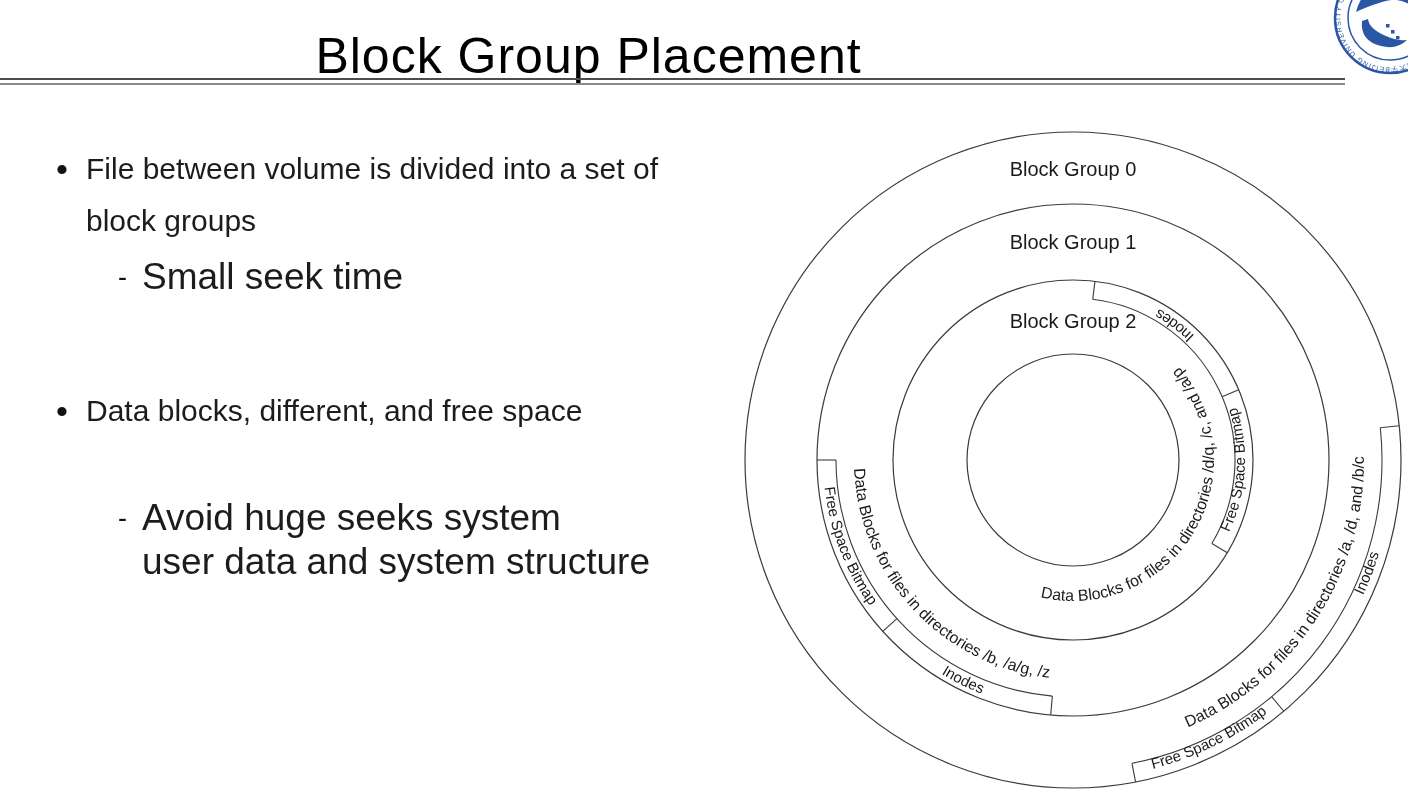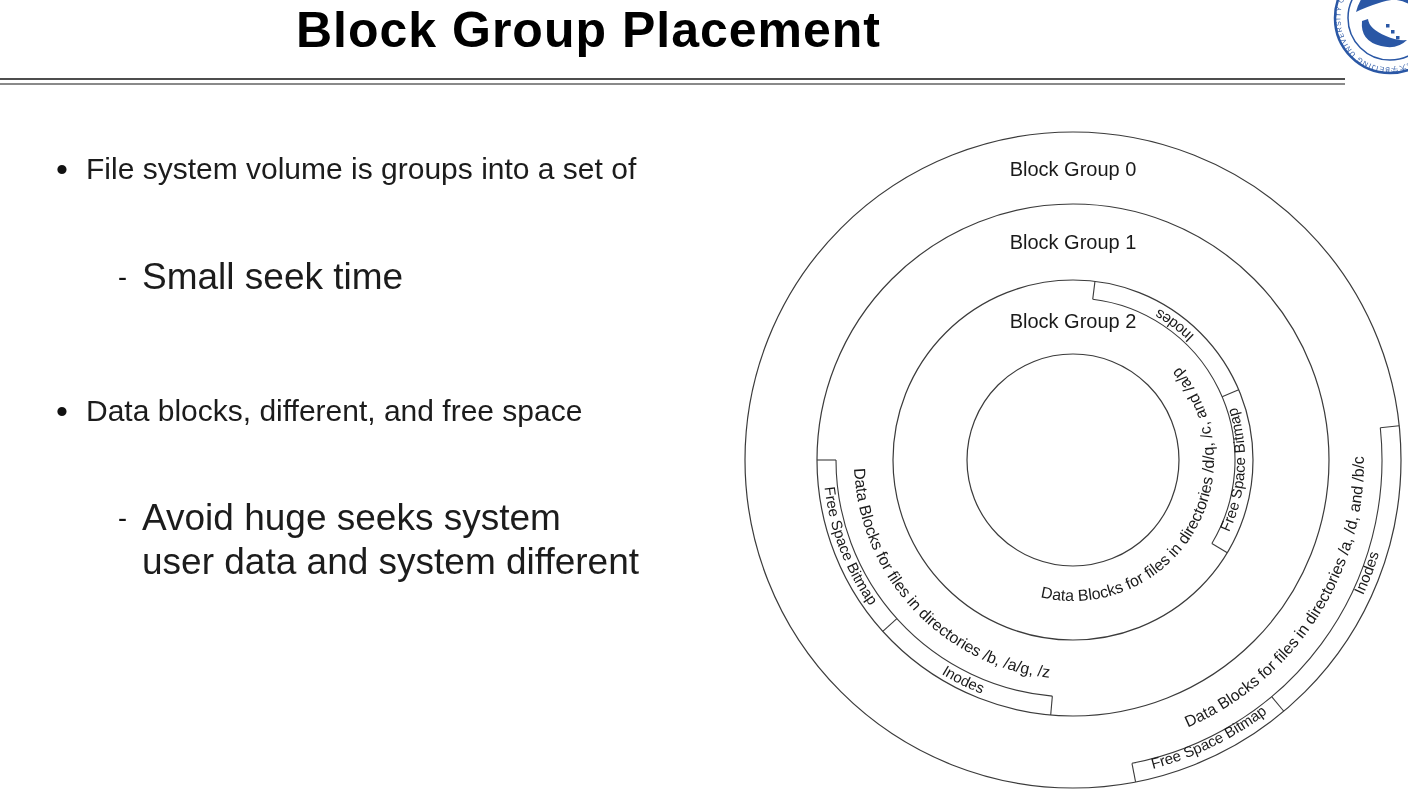--- a/index.html
+++ b/index.html
@@ -2,22 +2,22 @@
 <html><head>
 <meta charset="utf-8">
 <style>
   html,body{margin:0;padding:0;}
   body{
     width:1408px;height:802px;position:relative;overflow:hidden;
     background:#ffffff;color:#1a1a1a;
     font-family:"Liberation Sans", sans-serif;
   }
   .title{
-    position:absolute;left:0;top:1px;width:1177px;height:56px;
-    text-align:center;font-size:50px;font-weight:bold;letter-spacing:1px;
+    position:absolute;left:0;top:27px;width:1177px;height:56px;
+    text-align:center;font-size:50px;font-weight:normal;letter-spacing:1px;
     color:#000;
   }
   .rule1{position:absolute;left:0;top:78px;width:1345px;height:2px;background:#4d4d4d;}
   .rule2{position:absolute;left:0;top:83px;width:1345px;height:2px;background:#8a8a8a;}
 
   .bullet{position:absolute;display:flex;align-items:flex-start;}
   .bullet .marker{width:30px;font-size:34px;line-height:52px;color:#111;}
   .bullet .blines{font-size:30px;line-height:52px;color:#1c1c1c;}
   .subbullet{position:absolute;display:flex;align-items:flex-start;}
   .subbullet .marker{width:24px;font-size:27px;line-height:44px;color:#111;}
@@ -30,41 +30,42 @@
 </head>
 <body>
 
 <div class="title">Block Group Placement</div>
 <div class="rule1"></div>
 <div class="rule2"></div>
 
 <div class="bullet" style="left:56px;top:143px;">
   <span class="marker">•</span>
   <span class="blines">
-    <div>File system volume is groups into a set of</div>
+    <div>File between volume is divided into a set of</div>
+    <div>block groups</div>
   </span>
 </div>
 <div class="subbullet" style="left:118px;top:255px;">
   <span class="marker">-</span>
   <span class="blines">
     <div>Small seek time</div>
   </span>
 </div>
 
 <div class="bullet" style="left:56px;top:385px;">
   <span class="marker">•</span>
   <span class="blines">
     <div>Data blocks, different, and free space</div>
   </span>
 </div>
 <div class="subbullet" style="left:118px;top:496px;">
   <span class="marker">-</span>
   <span class="blines">
     <div>Avoid huge seeks system</div>
-    <div>user data and system different</div>
+    <div>user data and system structure</div>
   </span>
 </div>
 
 <svg id="diagram" width="672" height="676" viewBox="0 0 672 676">
     <circle cx="336" cy="338" r="328" fill="none" stroke="#3b3b3b" stroke-width="1.2"></circle>
     <circle cx="336" cy="338" r="256" fill="none" stroke="#3b3b3b" stroke-width="1.2"></circle>
     <circle cx="336" cy="338" r="180" fill="none" stroke="#3b3b3b" stroke-width="1.2"></circle>
     <circle cx="336" cy="338" r="106" fill="none" stroke="#3b3b3b" stroke-width="1.2"></circle>
     <path d="M643.31,305.70 A309,309 0 0 1 394.96,641.32" fill="none" stroke="#3b3b3b" stroke-width="1.1"></path>
     <line x1="643.3072656687964" y1="305.7007048502951" x2="662.2031816807937" y2="303.71466404820967" stroke="#3b3b3b" stroke-width="1.1"></line>

